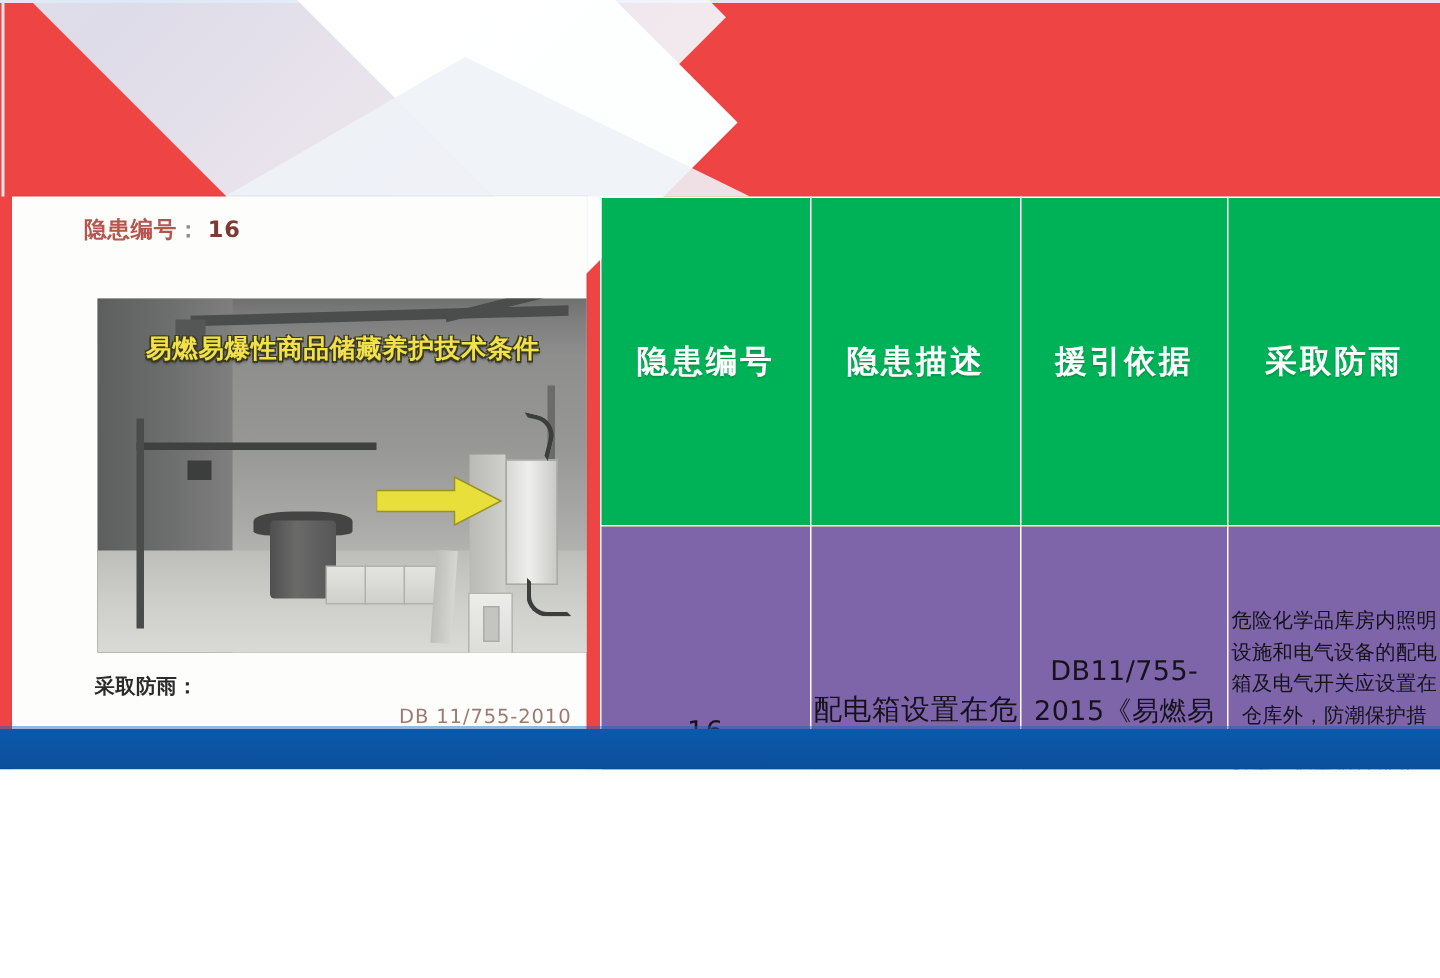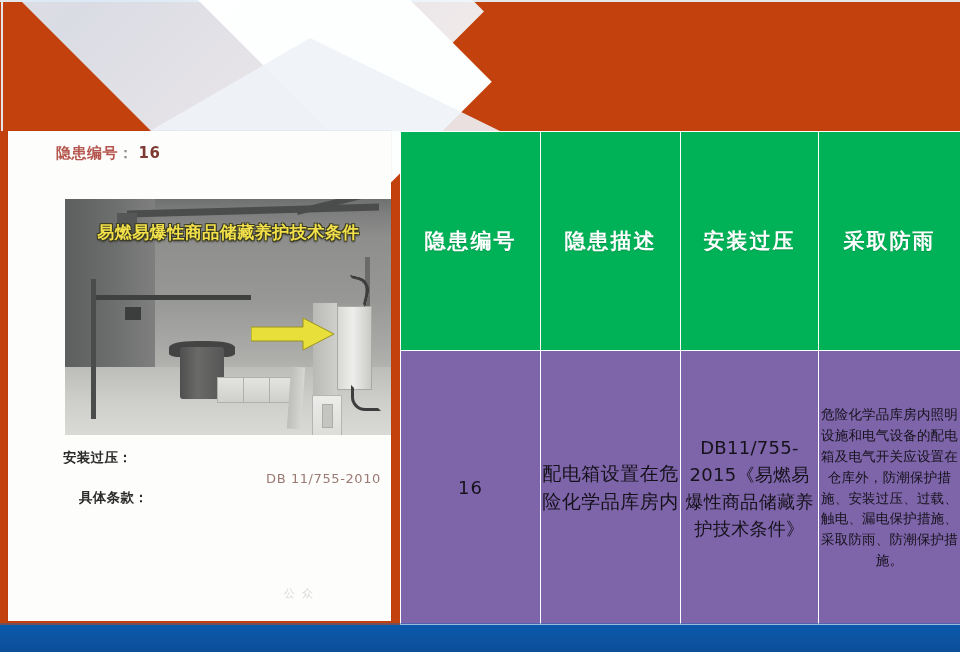--- a/index.html
+++ b/index.html
@@ -3,23 +3,23 @@
 <meta charset="utf-8">
 <style>
   html, body {
     margin: 0;
     padding: 0;
     background: #ffffff;
   }
   #slide {
     position: relative;
     width: 960px;
-    height: 652px;
+    height: 513px;
     overflow: hidden;
-    background: #c2410c;
+    background: #ef4444;
     font-family: "Liberation Sans", "DejaVu Sans", sans-serif;
   }
 
   
   .bg-deco-wrap {
     position: absolute;
     left: 0; top: 0;
     width: 960px; height: 652px;
     overflow: hidden;
     pointer-events: none;
@@ -432,41 +432,41 @@
       <div class="photo-panel-low"></div>
 
       <svg class="photo-arrow" viewBox="0 0 84 34">
         <polygon points="0,10 52,10 52,1 83,17 52,33 52,24 0,24" fill="#e8df3a" stroke="#9a9320" stroke-width="1"></polygon>
       </svg>
 
       <div class="photo-caption">易燃易爆性商品储藏养护技术条件</div>
     </div>
 
     <div class="ltext">
-      <p class="lt-head">安装过压：</p>
+      <p class="lt-head">采取防雨：</p>
       <p class="lt-std">DB 11/755-2010</p>
       <p class="lt-head2">具体条款：</p>
     </div>
 
     <div class="watermark">公 众</div>
   </div>
 
   <div class="table-wrap">
     <table class="tbl">
       <colgroup>
         <col class="col-1">
           <col class="col-2">
           <col class="col-3">
           <col class="col-4">
       </colgroup>
       <thead>
         <tr>
           <th>隐患编号</th>
           <th>隐患描述</th>
-          <th>安装过压</th>
+          <th>援引依据</th>
           <th>采取防雨</th>
         </tr>
       </thead>
       <tbody>
         <tr>
           <td class="c-no">16</td>
           <td class="c-desc">配电箱设置在危险化学品库房内</td>
           <td class="c-ref">DB11/755-2015《易燃易爆性商品储藏养护技术条件》</td>
           <td class="c-cls">危险化学品库房内照明设施和电气设备的配电箱及电气开关应设置在仓库外，防潮保护措施、安装过压、过载、触电、漏电保护措施、采取防雨、防潮保护措施。</td>
         </tr>

